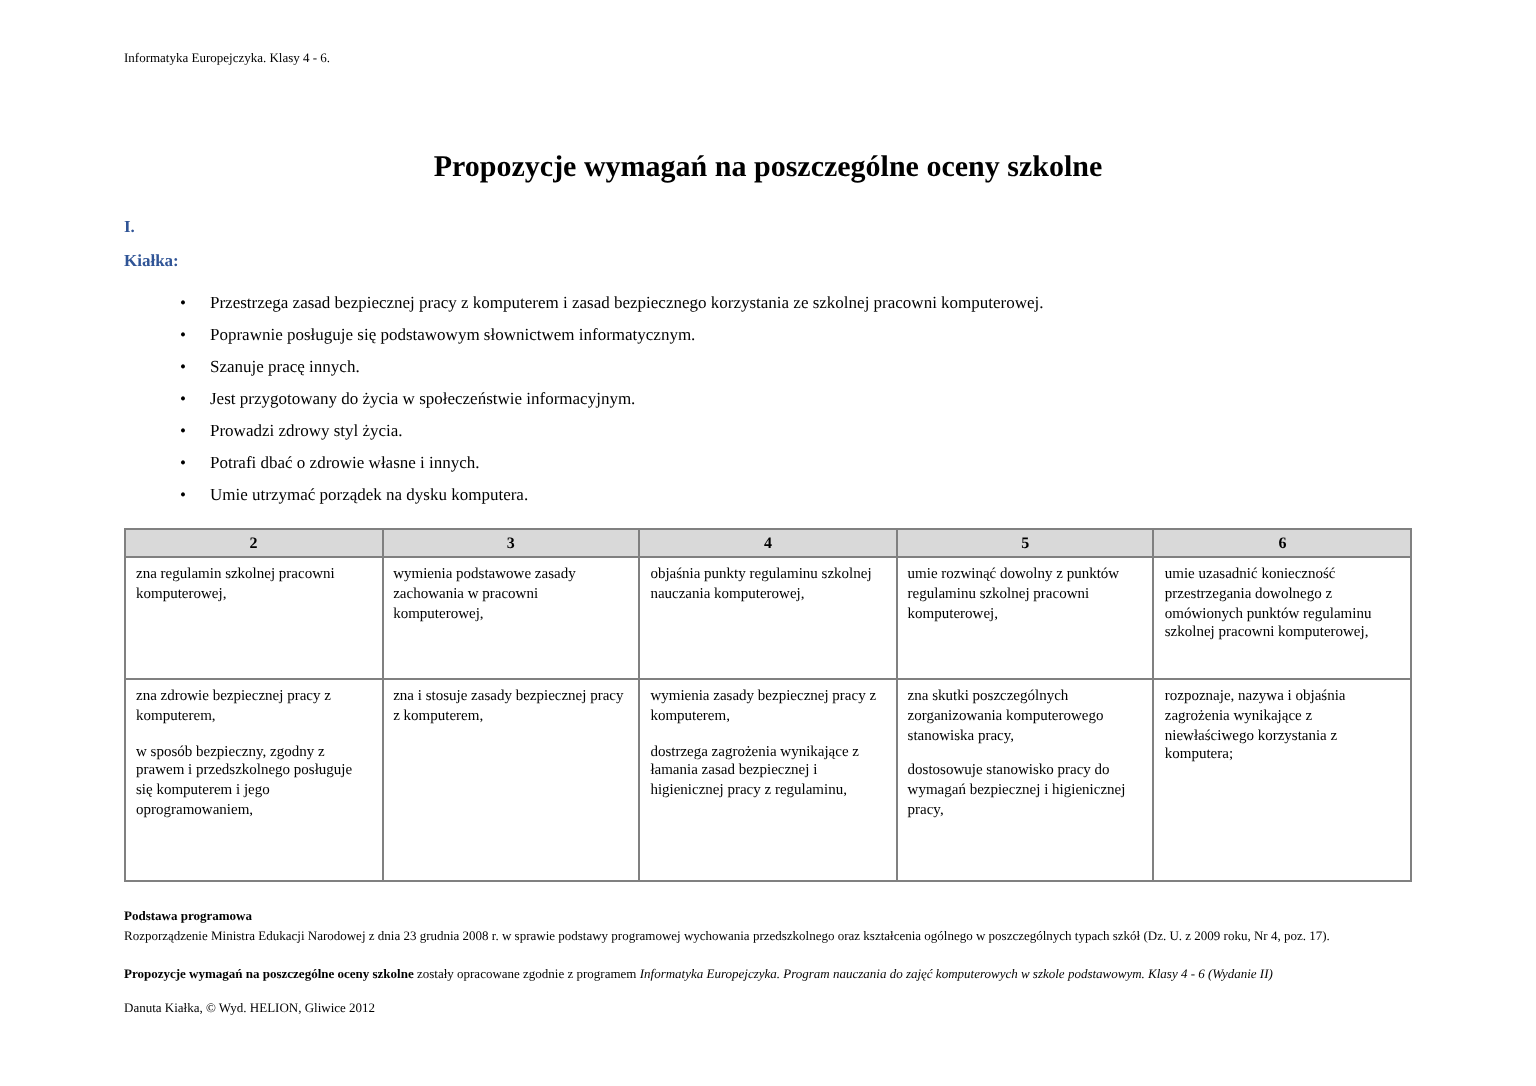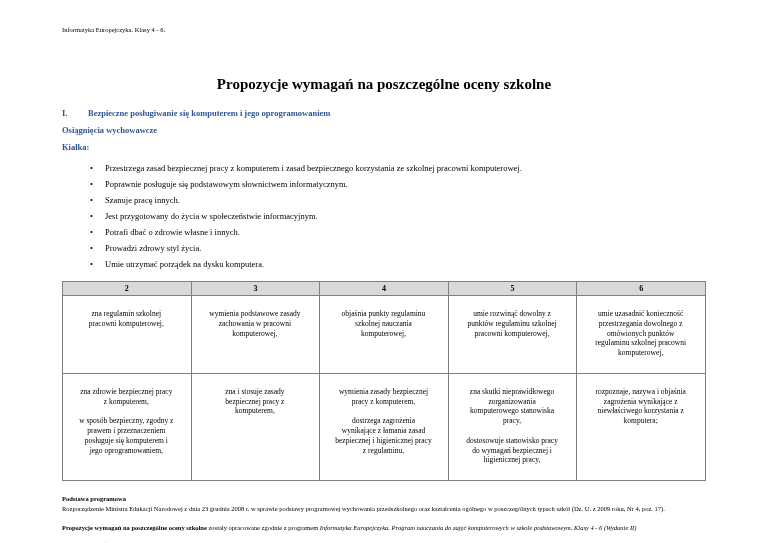--- a/index.html
+++ b/index.html
@@ -19,55 +19,53 @@
   .section-line{display:flex;margin-top:15px;color:var(--blue);font-weight:bold;font-size:8.5px;}
   .sec-num{width:26px;flex:none;}
   .subheading,.student{margin-top:7px;color:var(--blue);font-weight:bold;font-size:8.5px;}
   ul.bullets{margin:8px 0 0 0;padding:0;list-style:none;}
   ul.bullets li{font-size:8.5px;line-height:16px;padding-left:43px;position:relative;}
   ul.bullets li::before{content:"\2022";position:absolute;left:28px;}
   table.grades{border-collapse:collapse;width:100%;margin-top:9px;table-layout:fixed;}
   table.grades th,table.grades td{border:1px solid var(--border);}
   table.grades th{background:var(--th-bg);font-size:8px;font-weight:bold;text-align:center;padding:2px 0;}
   table.grades td{font-size:7.5px;line-height:1.3;vertical-align:top;padding:3px 6px 5px 5px;}
-  table.grades td p{margin:10px;text-align:center;}
+  table.grades td p{margin:0;}
   table.grades td p + p{margin-top:8px;}
   table.grades tbody tr:nth-child(1) td{height:52px;}
   table.grades tbody tr:nth-child(2) td{height:92px;}
   .footer{margin-top:13px;font-size:6.5px;line-height:1.5;}
   .f-bold{font-weight:bold;}
   .f-program{margin-top:9px;}
   .f-author{margin-top:8px;}
   .f-italic{font-style:italic;}
 </style>
 </head>
 <body>
 
 <div class="page">
 
   <div class="doc-header">Informatyka Europejczyka. Klasy 4 - 6.</div>
 
   <h1 class="title">Propozycje wymagań na poszczególne oceny szkolne</h1>
 
   <div class="section-line">
     <span class="sec-num">I.</span>
-    <span class="sec-text">Bezpieczne posługiwanie się komputerem i jego oprogramowaniem</span>
   </div>
 
-  <div class="subheading">Osiągnięcia wychowawcze</div>
 
   <div class="student">Kiałka:</div>
 
   <ul class="bullets" id="bullets">
       <li>Przestrzega zasad bezpiecznej pracy z komputerem i zasad bezpiecznego korzystania ze szkolnej pracowni komputerowej.</li>
       <li>Poprawnie posługuje się podstawowym słownictwem informatycznym.</li>
       <li>Szanuje pracę innych.</li>
       <li>Jest przygotowany do życia w społeczeństwie informacyjnym.</li>
+      <li>Prowadzi zdrowy styl życia.</li>
       <li>Potrafi dbać o zdrowie własne i innych.</li>
-      <li>Prowadzi zdrowy styl życia.</li>
       <li>Umie utrzymać porządek na dysku komputera.</li>
     </ul>
 
   <table class="grades" id="grades-table">
       <thead>
         <tr>
           <th>2</th>
           <th>3</th>
           <th>4</th>
           <th>5</th>
@@ -88,31 +86,31 @@
           <td>
             <p>umie rozwinąć dowolny z punktów regulaminu szkolnej pracowni komputerowej,</p>
           </td>
           <td>
             <p>umie uzasadnić konieczność przestrzegania dowolnego z omówionych punktów regulaminu szkolnej pracowni komputerowej,</p>
           </td>
         </tr>
         <tr>
           <td>
             <p>zna zdrowie bezpiecznej pracy z komputerem,</p>
-            <p>w sposób bezpieczny, zgodny z prawem i przeznaczeniem posługuje się komputerem i jego oprogramowaniem,</p>
+            <p>w sposób bezpieczny, zgodny z prawem i przedszkolnego posługuje się komputerem i jego oprogramowaniem,</p>
           </td>
           <td>
             <p>zna i stosuje zasady bezpiecznej pracy z komputerem,</p>
           </td>
           <td>
             <p>wymienia zasady bezpiecznej pracy z komputerem,</p>
             <p>dostrzega zagrożenia wynikające z łamania zasad bezpiecznej i higienicznej pracy z regulaminu,</p>
           </td>
           <td>
-            <p>zna skutki nieprawidłowego zorganizowania komputerowego stanowiska pracy,</p>
+            <p>zna skutki poszczególnych zorganizowania komputerowego stanowiska pracy,</p>
             <p>dostosowuje stanowisko pracy do wymagań bezpiecznej i higienicznej pracy,</p>
           </td>
           <td>
             <p>rozpoznaje, nazywa i objaśnia zagrożenia wynikające z niewłaściwego korzystania z komputera;</p>
           </td>
         </tr>
       </tbody>
     </table>
 
   <div class="footer">

